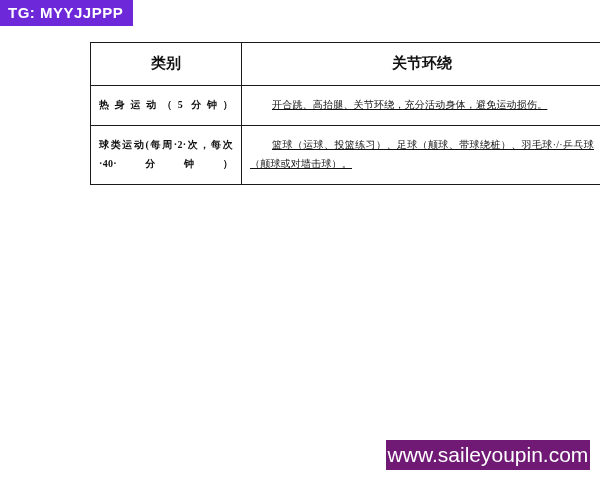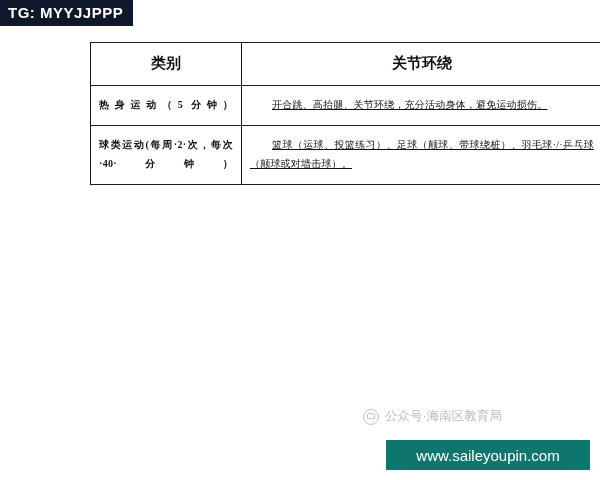--- a/index.html
+++ b/index.html
@@ -11,21 +11,21 @@
     height: 480px;
     background: #ffffff;
     font-family: "Liberation Serif", serif;
     position: relative;
     overflow: hidden;
   }
   .tg-badge {
     position: absolute;
     top: 0;
     left: 0;
-    background: #0f172a;
+    background: #6d28d9;
     color: #ffffff;
     font-family: "Liberation Sans", sans-serif;
     font-size: 15px;
     font-weight: bold;
     letter-spacing: 0.5px;
     padding: 4px 10px 5px 8px;
     z-index: 5;
   }
   .sheet {
     position: absolute;
@@ -107,24 +107,24 @@
     height: 4px;
     border: 1.4px solid #c3c3c3;
     border-radius: 2px 2px 1px 1px;
   }
   .url-bar {
     position: absolute;
     left: 386px;
     top: 440px;
     width: 204px;
     height: 30px;
-    background: #0f766e;
+    background: #701a75;
     color: #ffffff;
     font-family: "Liberation Sans", sans-serif;
-    font-size: 15px;
+    font-size: 21px;
     display: flex;
     align-items: center;
     justify-content: center;
     z-index: 5;
   }
 </style>
 </head>
 <body>
 
 <div class="sheet">
@@ -147,19 +147,15 @@
       </tr>
       <tr>
         <td class="cat">球类运动(每周·2·次，每次·40·分钟）</td>
         <td class="detail">
             <span class="firstline">篮球（运球、投篮练习）、足球（颠球、带球绕桩）、羽毛球·/·乒乓球（颠球或对墙击球）。</span>
           </td>
       </tr>
     </tbody>
   </table>
 
-  <div class="watermark-inline">
-    <span class="wm-logo"></span>
-    <span>公众号·海南区教育局</span>
-  </div>
 
   <div class="url-bar">www.saileyoupin.com</div>
 </div>
 
 </body></html>

